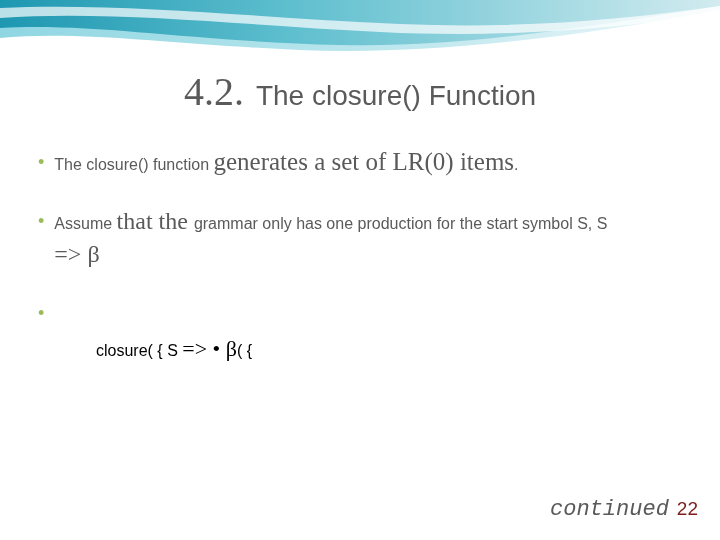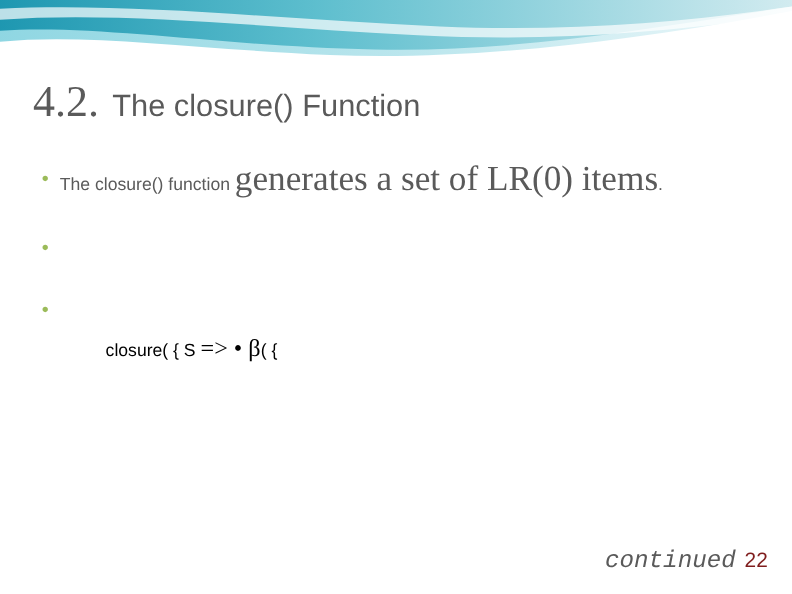--- a/index.html
+++ b/index.html
@@ -22,20 +22,21 @@
   .content {
     position: relative;
     z-index: 1;
     padding: 68px 30px 0 30px;
   }
   .title {
     display: flex;
     align-items: baseline;
     gap: 12px;
     margin-bottom: 32px;
+    justify-content: center;
   }
   .title-number {
     font-family: Georgia, 'Times New Roman', serif;
     font-size: 40px;
     color: #5a5a5a;
   }
   .title-text {
     font-size: 28px;
     color: #5a5a5a;
     font-weight: normal;
@@ -55,21 +56,21 @@
     line-height: 30px;
     margin-right: 10px;
     flex-shrink: 0;
   }
   .bullet-text {
     font-size: 16px;
     line-height: 30px;
   }
   .bullet-text .big {
     font-family: Georgia, 'Times New Roman', serif;
-    font-size: 32px;
+    font-size: 25px;
   }
   .bullet-text .serif {
     font-family: Georgia, 'Times New Roman', serif;
     font-size: 24px;
   }
   .bullet-text .arrow {
     font-family: Georgia, 'Times New Roman', serif;
     font-size: 24px;
   }
   .sub-line {
@@ -132,20 +133,24 @@
   <div class="bullets">
     <div class="bullet">
       <span class="bullet-marker">•</span>
       <span class="bullet-text">
         <span>The closure() function </span><span class="big">generates a set of LR(0) items</span><span>.</span>
       </span>
     </div>
 
     <div class="bullet">
       <span class="bullet-marker">•</span>
+      <span class="bullet-text">
+        <span>Assume </span><span class="serif">that the </span><span>grammar only has one production for the start symbol S, S </span><br>
+        <span class="arrow">=&gt; </span><span class="arrow">β</span>
+      </span>
     </div>
 
     <div class="bullet">
       <span class="bullet-marker">•</span>
     </div>
 
     <div class="sub-line">
       <span>closure( { S </span><span class="arrow">=&gt; • β</span><span>( {</span>
     </div>
   </div>

